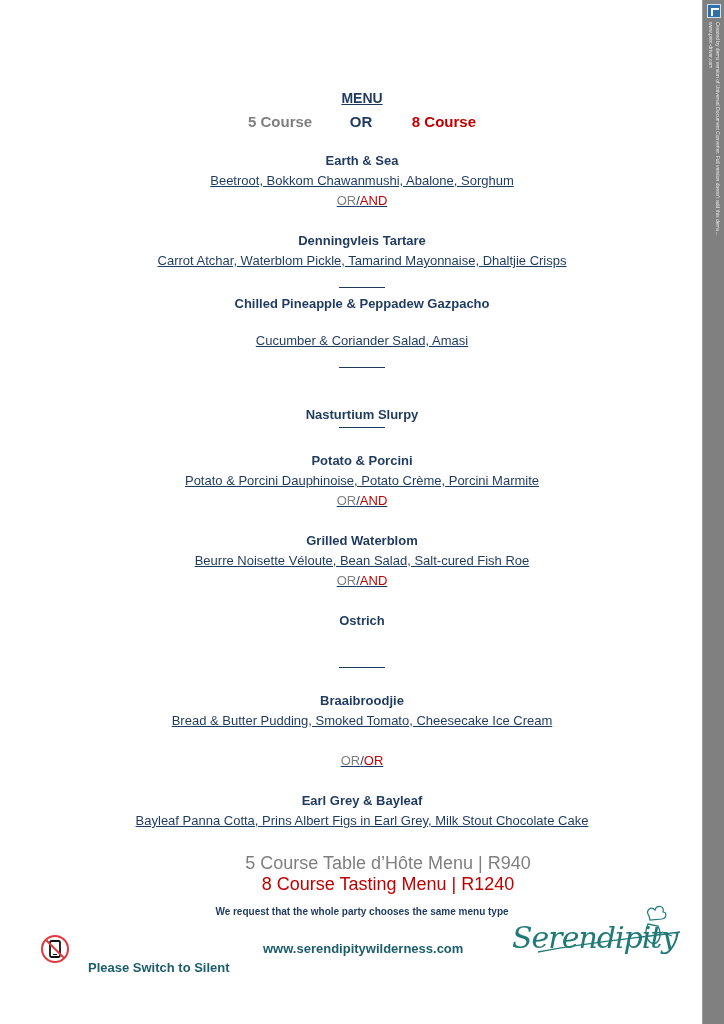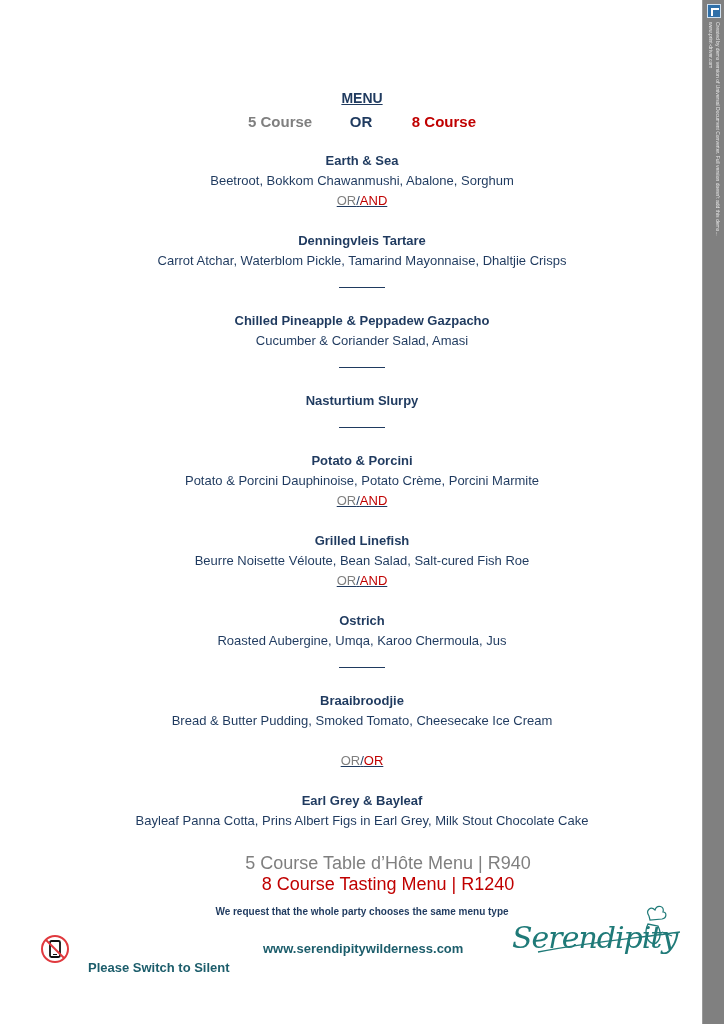--- a/index.html
+++ b/index.html
@@ -34,21 +34,21 @@
   }
   .choice { top: 113px; font-weight: bold; font-size: 15px; }
   .choice span { display: inline-block; }
   .gray { color: #7f7f7f; }
   .red { color: #c00000; }
   .navy { color: #1f3a5f; }
   .c5 { width: 88px; text-align: left; }
   .cor { width: 50px; }
   .c8 { width: 90px; text-align: right; }
   .dish { font-weight: bold; font-size: 13px; color: #1f3a5f; }
-  .desc { font-size: 13px; color: #1f3a5f; }
+  .desc { font-size: 13px; color: #1f3a5f; text-decoration: underline; }
   .conj { font-size: 13px; text-decoration: underline; }
   .sep { position: absolute; left: 339px; width: 46px; height: 0; border-top: 1.5px solid #1f3a5f; }
   .price { font-weight: normal; font-size: 18px; padding-left: 26px; }
   .note { font-weight: bold; font-size: 10px; color: #1f3a5f; }
   .footer-text { position: absolute; font-weight: bold; font-size: 13px; color: #1c5d6b; white-space: nowrap; }
   .phone-icon { position: absolute; left: 40px; top: 934px; width: 30px; height: 30px; }
   .logo-sig { position: absolute; left: 508px; top: 902px; width: 176px; height: 76px; }
   .sig-text {
     position: absolute; left: 4px; top: 18px; font-family: "DejaVu Serif", serif;
     font-style: italic; font-size: 30px; color: #1f7a78; letter-spacing: -1px;
@@ -66,37 +66,36 @@
   </div>
 
   <div class="center dish" style="top:153px">Earth &amp; Sea</div>
   <div class="center desc" style="top:173px">Beetroot, Bokkom Chawanmushi, Abalone, Sorghum</div>
   <div class="center conj" style="top:193px"><span class="gray">OR</span><span class="navy">/</span><span class="red">AND</span></div>
 
   <div class="center dish" style="top:233px">Denningvleis Tartare</div>
   <div class="center desc" style="top:253px">Carrot Atchar, Waterblom Pickle, Tamarind Mayonnaise, Dhaltjie Crisps</div>
   <div class="sep" style="top:287px"></div>
 
-  <div class="center dish" style="top:313px">Chilled Pineapple &amp; Peppadew Gazpacho</div>
+  <div class="center dish" style="top:296px">Chilled Pineapple &amp; Peppadew Gazpacho</div>
   <div class="center desc" style="top:333px">Cucumber &amp; Coriander Salad, Amasi</div>
   <div class="sep" style="top:367px"></div>
 
-  <div class="center dish" style="top:393px">Nasturtium Slurpy</div>
+  <div class="center dish" style="top:407px">Nasturtium Slurpy</div>
   <div class="sep" style="top:427px"></div>
 
   <div class="center dish" style="top:453px">Potato &amp; Porcini</div>
   <div class="center desc" style="top:473px">Potato &amp; Porcini Dauphinoise, Potato Crème, Porcini Marmite</div>
   <div class="center conj" style="top:493px"><span class="gray">OR</span><span class="navy">/</span><span class="red">AND</span></div>
 
-  <div class="center dish" style="top:533px">Grilled Linefish</div>
+  <div class="center dish" style="top:533px">Grilled Waterblom</div>
   <div class="center desc" style="top:553px">Beurre Noisette Véloute, Bean Salad, Salt-cured Fish Roe</div>
   <div class="center conj" style="top:573px"><span class="gray">OR</span><span class="navy">/</span><span class="red">AND</span></div>
 
   <div class="center dish" style="top:613px">Ostrich</div>
-  <div class="center desc" style="top:633px">Roasted Aubergine, Umqa, Karoo Chermoula, Jus</div>
   <div class="sep" style="top:667px"></div>
 
   <div class="center desc" style="top:713px">Bread &amp; Butter Pudding, Smoked Tomato, Cheesecake Ice Cream</div>
   <div class="center dish" style="top:693px">Braaibroodjie</div>
   <div class="center conj" style="top:753px"><span class="gray">OR</span><span class="navy">/</span><span class="red">OR</span></div>
 
   <div class="center dish" style="top:793px">Earl Grey &amp; Bayleaf</div>
   <div class="center desc" style="top:813px">Bayleaf Panna Cotta, Prins Albert Figs in Earl Grey, Milk Stout Chocolate Cake</div>
 
   <div class="center price gray" style="top:853px">5 Course Table d’Hôte Menu | R940</div>

